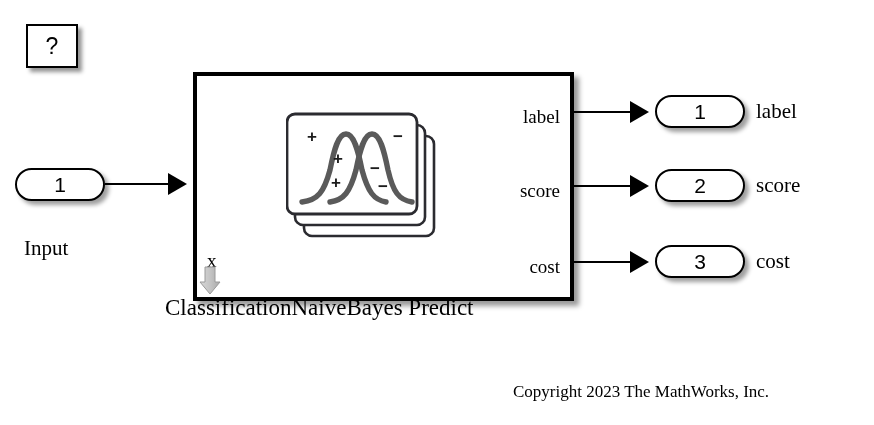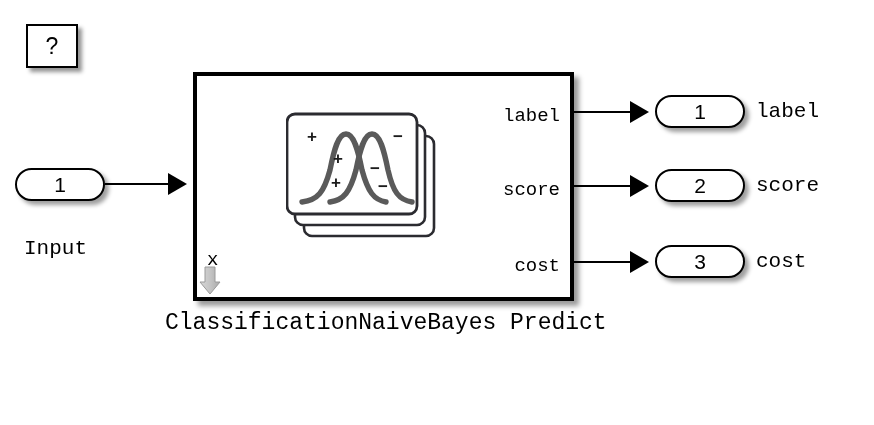--- a/index.html
+++ b/index.html
@@ -17,21 +17,21 @@
     height: 425px;
     background: #ffffff;
     overflow: hidden;
   }
 
   
   .abs { position: absolute; }
   .txt {
     position: absolute;
     white-space: nowrap;
-    font-family: Liberation Mono, monospace;
+    font-family: Liberation Serif, serif;
     color: #000000;
     line-height: 1;
   }
 
   
   #help-block {
     left: 26px;
     top: 24px;
     width: 52px;
     height: 44px;
@@ -203,21 +203,21 @@
         <linearGradient id="arrGrad" x1="0" y1="0" x2="1" y2="0">
           <stop offset="0%" stop-color="#d8d8d8"></stop>
           <stop offset="55%" stop-color="#c2c2c2"></stop>
           <stop offset="100%" stop-color="#a9a9a9"></stop>
         </linearGradient>
       </defs>
       <path d="M 6 1 L 16 1 L 16 16 L 21 16 L 11 28 L 1 16 L 6 16 Z" fill="url(#arrGrad)" stroke="#9a9a9a" stroke-width="1"></path>
     </svg>
   </div>
 
-  <div class="txt" id="block-caption" style="left:165px; top:312px;">ClassificationNaiveBayes Predict</div>
+  <div class="txt" id="block-caption" style="left:165px; top:296px;">ClassificationNaiveBayes Predict</div>
 
   <div class="sig-line" style="left:574px; top:111px; width:60px;"></div>
   <div class="sig-arrow" style="left:630px; top:101px;"></div>
   <div class="port-oval" style="left:655px; top:95px;">
     <div class="num">1</div>
   </div>
   <div class="txt sig-name" style="left:756px; top:101px;">label</div>
 
   <div class="sig-line" style="left:574px; top:185px; width:60px;"></div>
   <div class="sig-arrow" style="left:630px; top:175px;"></div>
@@ -226,14 +226,15 @@
   </div>
   <div class="txt sig-name" style="left:756px; top:175px;">score</div>
 
   <div class="sig-line" style="left:574px; top:261px; width:60px;"></div>
   <div class="sig-arrow" style="left:630px; top:251px;"></div>
   <div class="port-oval" style="left:655px; top:245px;">
     <div class="num">3</div>
   </div>
   <div class="txt sig-name" style="left:756px; top:251px;">cost</div>
 
+  <div class="txt" id="copyright" style="left:513px; top:383px;">Copyright 2023 The MathWorks, Inc.</div>
 
 </div>
 
 </body></html>

